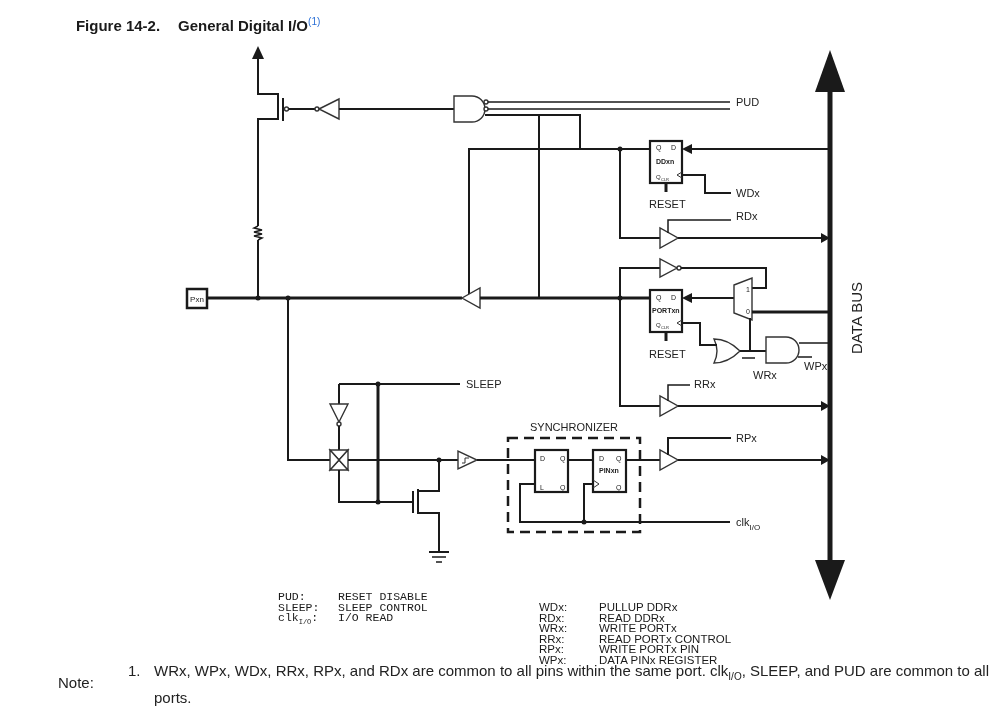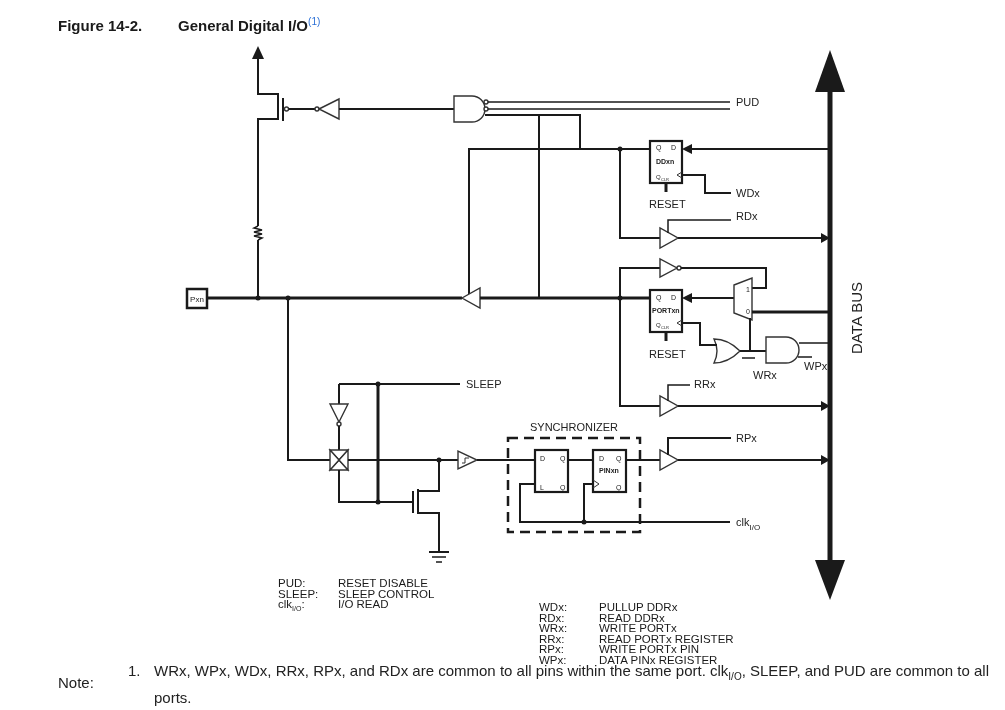--- a/index.html
+++ b/index.html
@@ -1,18 +1,18 @@
 <!DOCTYPE html>
 <html><head>
 <meta charset="utf-8">
 <style>
   html,body{margin:0;padding:0;background:#fff;}
   body{width:1005px;height:710px;position:relative;overflow:hidden;font-family:"Liberation Sans",sans-serif;color:#1a1a1a;}
   .fig-title{position:absolute;left:58px;top:16px;font-weight:bold;font-size:15px;}
-  .fig-title .num{display:inline-block;width:120px;}
+  .fig-title .num{display:inline-block;width:120px;text-align:center;}
   .fig-title sup{color:#2a6fd6;font-weight:normal;font-size:10px;}
   svg{position:absolute;left:0;top:0;}
   svg text{font-family:"Liberation Sans",sans-serif;fill:#222;}
   .w{stroke:#1a1a1a;stroke-width:3;fill:none;}
   .t{stroke:#1a1a1a;stroke-width:2;fill:none;}
   .g{stroke:#333;stroke-width:1.4;fill:#fff;}
   .legend{position:absolute;font-size:11.5px;line-height:10.5px;}
   .legend .row{display:flex;}
   .legend .k{width:60px;}
   .note{position:absolute;left:58px;top:660px;font-size:15px;color:#222;line-height:21px;}
@@ -195,21 +195,21 @@
   <text x="736" y="526" font-size="11"><tspan>clk</tspan><tspan font-size="8" dy="4">I/O</tspan></text>
 
   <line class="t" x1="626" y1="460" x2="660" y2="460"></line>
   <polygon points="660,450 660,470 678,460" class="g"></polygon>
   <polyline points="668,455 668,438 731,438" fill="none" stroke="#1a1a1a" stroke-width="2"></polyline>
   <text x="736" y="442" font-size="11">RPx</text>
   <line class="t" x1="678" y1="460" x2="822" y2="460"></line>
   <polygon points="830,460 821,455 821,465" fill="#1a1a1a"></polygon>
 </svg>
 
-<div class="legend" style="left:278px;top:578px;">
+<div class="legend" style="left:278px;top:592px;font-family:Liberation Mono, monospace;">
   <div class="row">
       <span class="k">PUD:</span>
       <span>RESET DISABLE</span>
     </div>
   <div class="row">
       <span class="k">SLEEP:</span>
       <span>SLEEP CONTROL</span>
     </div>
   <div class="row">
       <span class="k"><span>clk</span><sub style="font-size:7px">I/O</sub><span>:</span></span>
@@ -225,21 +225,21 @@
   <div class="row">
       <span class="k">RDx:</span>
       <span>READ DDRx</span>
     </div>
   <div class="row">
       <span class="k">WRx:</span>
       <span>WRITE PORTx</span>
     </div>
   <div class="row">
       <span class="k">RRx:</span>
-      <span>READ PORTx REGISTER</span>
+      <span>READ PORTx CONTROL</span>
     </div>
   <div class="row">
       <span class="k">RPx:</span>
       <span>WRITE PORTx PIN</span>
     </div>
   <div class="row">
       <span class="k">WPx:</span>
       <span>DATA PINx REGISTER</span>
     </div>
 </div>

